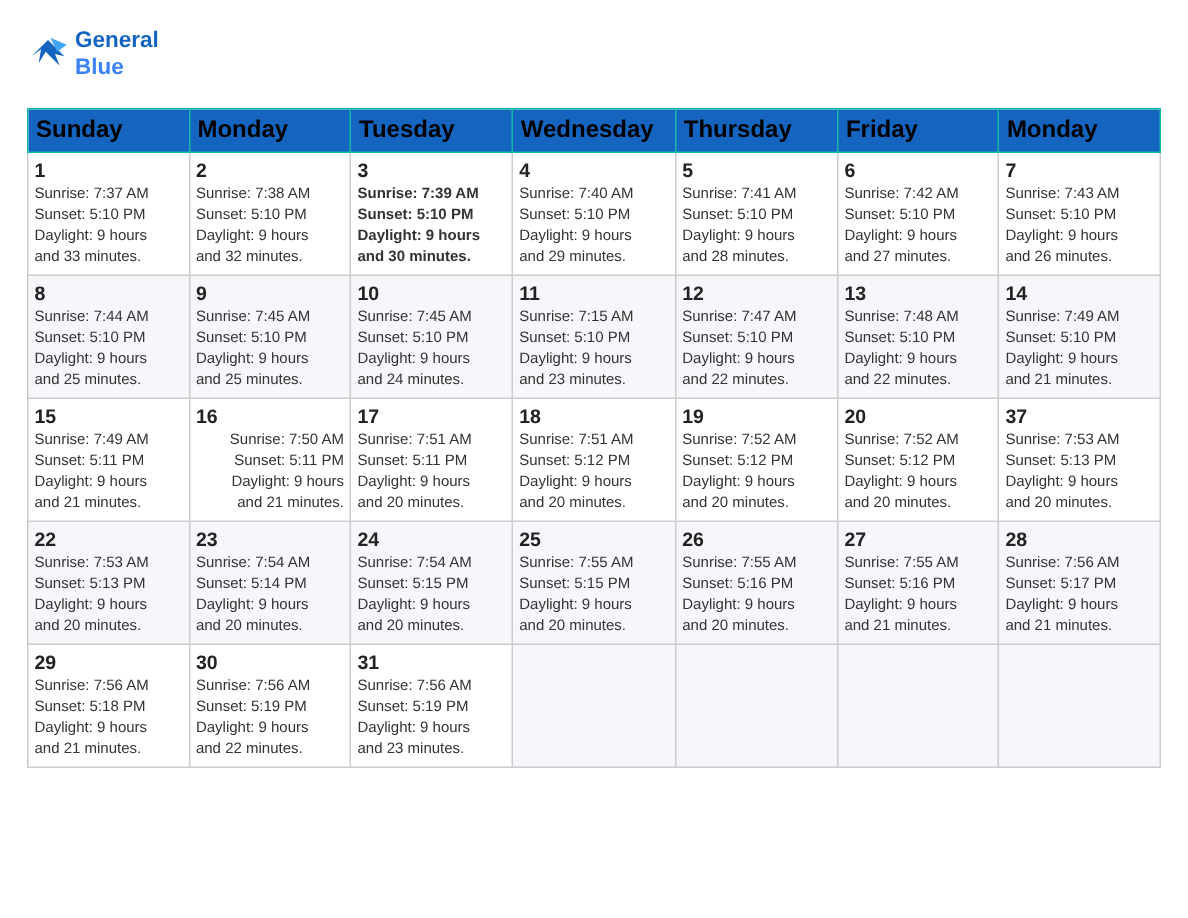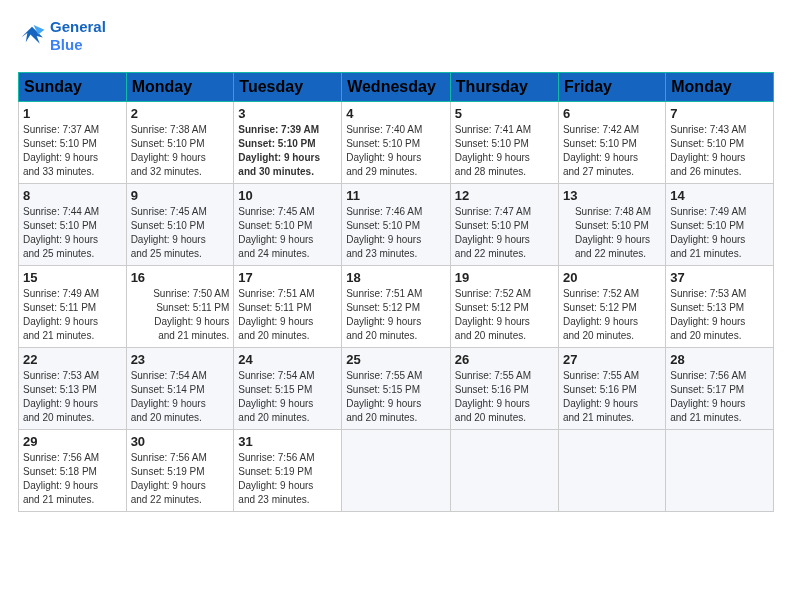--- a/index.html
+++ b/index.html
@@ -193,35 +193,35 @@
           </td>
           <td>
             <span class="day-num">10</span>
             <div class="day-detail" style="white-space: pre-line;">Sunrise: 7:45 AM
 Sunset: 5:10 PM
 Daylight: 9 hours
 and 24 minutes.</div>
           </td>
           <td>
             <span class="day-num">11</span>
-            <div class="day-detail" style="white-space: pre-line;">Sunrise: 7:46 AM
+            <div class="day-detail" style="white-space: pre-line;">Sunrise: 7:15 AM
 Sunset: 5:10 PM
 Daylight: 9 hours
 and 23 minutes.</div>
           </td>
           <td>
             <span class="day-num">12</span>
             <div class="day-detail" style="white-space: pre-line;">Sunrise: 7:47 AM
 Sunset: 5:10 PM
 Daylight: 9 hours
 and 22 minutes.</div>
           </td>
           <td>
             <span class="day-num">13</span>
-            <div class="day-detail" style="white-space: pre-line; margin-left: 12px;">Sunrise: 7:48 AM
+            <div class="day-detail" style="white-space: pre-line;">Sunrise: 7:48 AM
 Sunset: 5:10 PM
 Daylight: 9 hours
 and 22 minutes.</div>
           </td>
           <td>
             <span class="day-num">14</span>
             <div class="day-detail" style="white-space: pre-line;">Sunrise: 7:49 AM
 Sunset: 5:10 PM
 Daylight: 9 hours
 and 21 minutes.</div>

